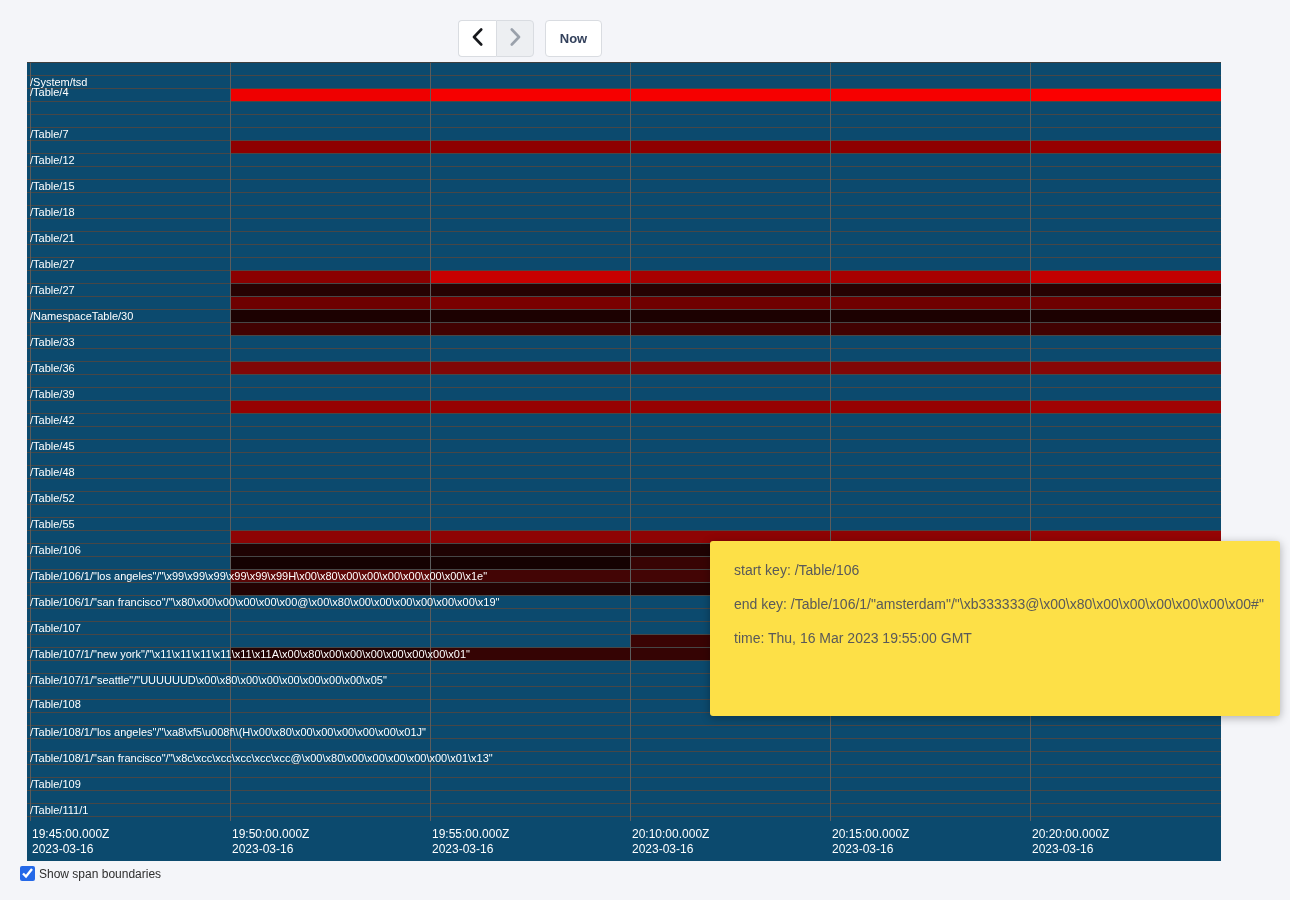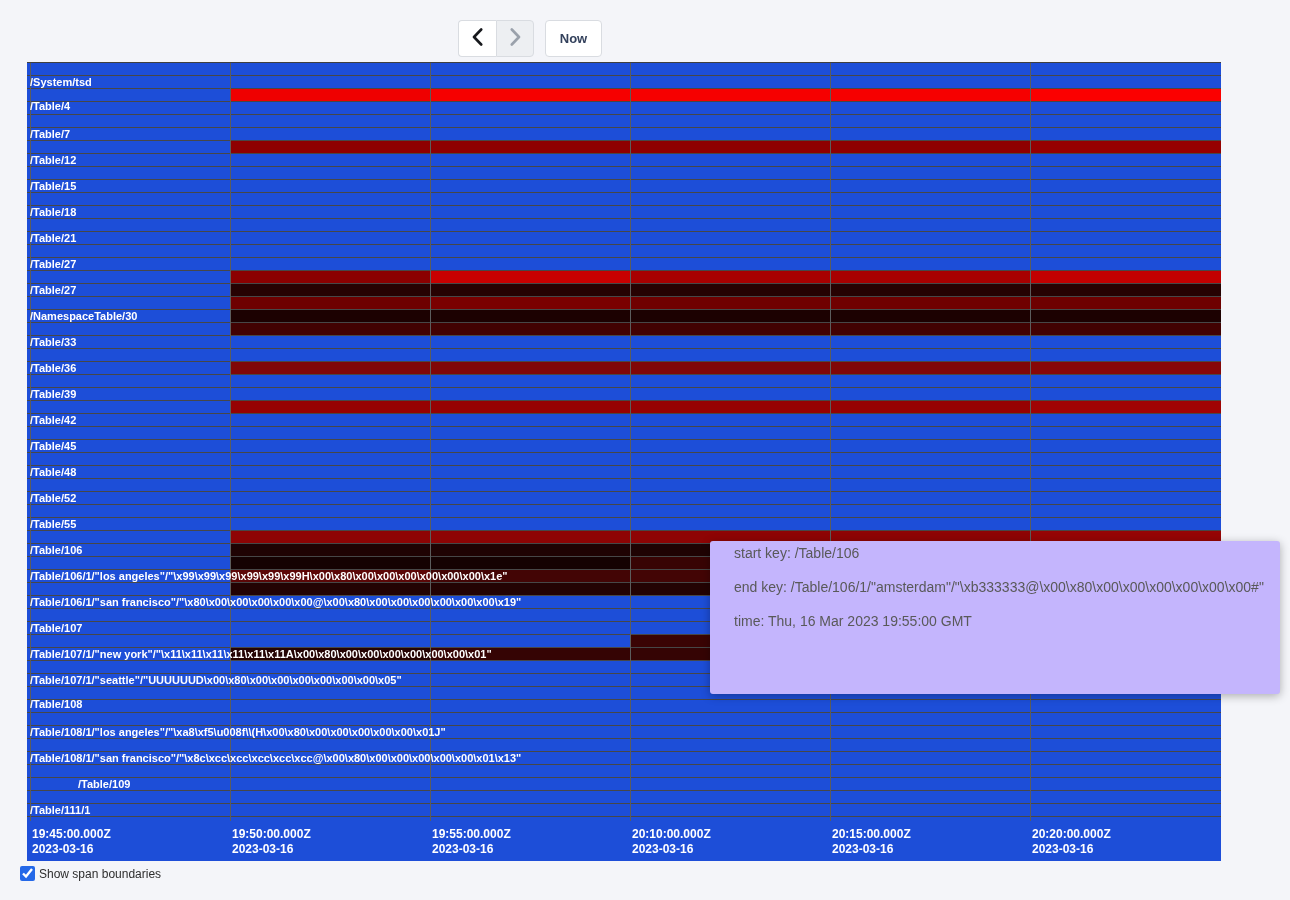--- a/index.html
+++ b/index.html
@@ -31,39 +31,39 @@
   .nav-next{background:#edeff2;border-radius:0 4px 4px 0;color:#9aa1ab;}
   .now-btn{
     position:absolute;left:545px;top:20px;width:57px;height:37px;box-sizing:border-box;
     background:#ffffff;border:1px solid #d9dce1;border-radius:4px;
     color:#33415c;font-size:13px;font-weight:bold;cursor:pointer;
     font-family:"Liberation Sans", sans-serif;
   }
   
   .chart{
     position:absolute;left:27px;top:62px;width:1194px;height:798px;
-    background:#1d4ed8;border-top:1px solid #3f3f3f;box-sizing:content-box;font-weight:bold;
+    background:#0c4a6e;border-top:1px solid #3f3f3f;box-sizing:content-box;
   }
   .hm-row{
     position:absolute;left:0;width:1194px;height:13px;
     border-bottom:1px solid #474747;box-sizing:border-box;z-index:1;
   }
   .hm-cell{position:absolute;top:0;height:12px;z-index:1;}
   .vline{position:absolute;top:0;height:758px;width:1px;background:#5c5c5c;z-index:2;}
   .hm-label{
     position:absolute;left:3px;color:#ffffff;font-size:11px;line-height:13px;
     white-space:nowrap;z-index:3;letter-spacing:0px;
   }
   .axis{position:absolute;left:0;top:758px;width:1194px;height:40px;background:transparent;z-index:4;}
   .tick{position:absolute;top:6px;color:#ffffff;font-size:12px;line-height:15px;white-space:nowrap;}
   
   .tooltip{
-    position:absolute;left:710px;top:541px;width:570px;height:153px;box-sizing:border-box;
-    background:#c4b5fd;border-radius:3px;box-shadow:0 2px 10px rgba(0,0,0,0.3);
-    padding:2px 24px;z-index:10;
+    position:absolute;left:710px;top:541px;width:570px;height:175px;box-sizing:border-box;
+    background:#fde047;border-radius:3px;box-shadow:0 2px 10px rgba(0,0,0,0.3);
+    padding:19px 24px;z-index:10;
   }
   .tooltip-line{
     color:#595959;font-size:14px;line-height:20px;margin-bottom:14px;white-space:nowrap;
   }
   
   .footer{position:absolute;left:20px;top:866px;display:flex;align-items:center;}
   .footer input{width:15px;height:15px;margin:0 4px 0 0;accent-color:#2468e8;cursor:pointer;}
   .footer label{color:#2d2d2d;font-size:12px;}
 </style>
 </head>
@@ -247,21 +247,21 @@
   <div id="hm-vlines">
       <div class="vline" style="left: 3px;"></div>
       <div class="vline" style="left: 203px;"></div>
       <div class="vline" style="left: 403px;"></div>
       <div class="vline" style="left: 603px;"></div>
       <div class="vline" style="left: 803px;"></div>
       <div class="vline" style="left: 1003px;"></div>
     </div>
   <div id="hm-labels">
       <div class="hm-label" style="top: 13px;">/System/tsd</div>
-      <div class="hm-label" style="top: 37px; text-align: center;">/Table/4</div>
+      <div class="hm-label" style="top: 23px; text-align: center;">/Table/4</div>
       <div class="hm-label" style="top: 65px;">/Table/7</div>
       <div class="hm-label" style="top: 91px;">/Table/12</div>
       <div class="hm-label" style="top: 117px;">/Table/15</div>
       <div class="hm-label" style="top: 143px;">/Table/18</div>
       <div class="hm-label" style="top: 169px;">/Table/21</div>
       <div class="hm-label" style="top: 195px;">/Table/27</div>
       <div class="hm-label" style="top: 221px;">/Table/27</div>
       <div class="hm-label" style="top: 247px;">/NamespaceTable/30</div>
       <div class="hm-label" style="top: 273px;">/Table/33</div>
       <div class="hm-label" style="top: 299px;">/Table/36</div>
@@ -273,21 +273,21 @@
       <div class="hm-label" style="top: 455px;">/Table/55</div>
       <div class="hm-label" style="top: 481px;">/Table/106</div>
       <div class="hm-label" style="top: 507px;">/Table/106/1/"los angeles"/"\x99\x99\x99\x99\x99\x99H\x00\x80\x00\x00\x00\x00\x00\x00\x1e"</div>
       <div class="hm-label" style="top: 533px;">/Table/106/1/"san francisco"/"\x80\x00\x00\x00\x00\x00@\x00\x80\x00\x00\x00\x00\x00\x00\x19"</div>
       <div class="hm-label" style="top: 559px;">/Table/107</div>
       <div class="hm-label" style="top: 585px;">/Table/107/1/"new york"/"\x11\x11\x11\x11\x11\x11A\x00\x80\x00\x00\x00\x00\x00\x00\x01"</div>
       <div class="hm-label" style="top: 611px;">/Table/107/1/"seattle"/"UUUUUUD\x00\x80\x00\x00\x00\x00\x00\x00\x05"</div>
       <div class="hm-label" style="top: 635px;">/Table/108</div>
       <div class="hm-label" style="top: 663px;">/Table/108/1/"los angeles"/"\xa8\xf5\u008f\\(H\x00\x80\x00\x00\x00\x00\x00\x01J"</div>
       <div class="hm-label" style="top: 689px;">/Table/108/1/"san francisco"/"\x8c\xcc\xcc\xcc\xcc\xcc@\x00\x80\x00\x00\x00\x00\x00\x01\x13"</div>
-      <div class="hm-label" style="top: 715px; margin-left: 48px;">/Table/109</div>
+      <div class="hm-label" style="top: 715px;">/Table/109</div>
       <div class="hm-label" style="top: 741px;">/Table/111/1</div>
     </div>
   <div class="axis" id="hm-axis">
       <div class="tick" style="left: 5px;">
         <div>19:45:00.000Z</div>
         <div>2023-03-16</div>
       </div>
       <div class="tick" style="left: 205px;">
         <div>19:50:00.000Z</div>
         <div>2023-03-16</div>

